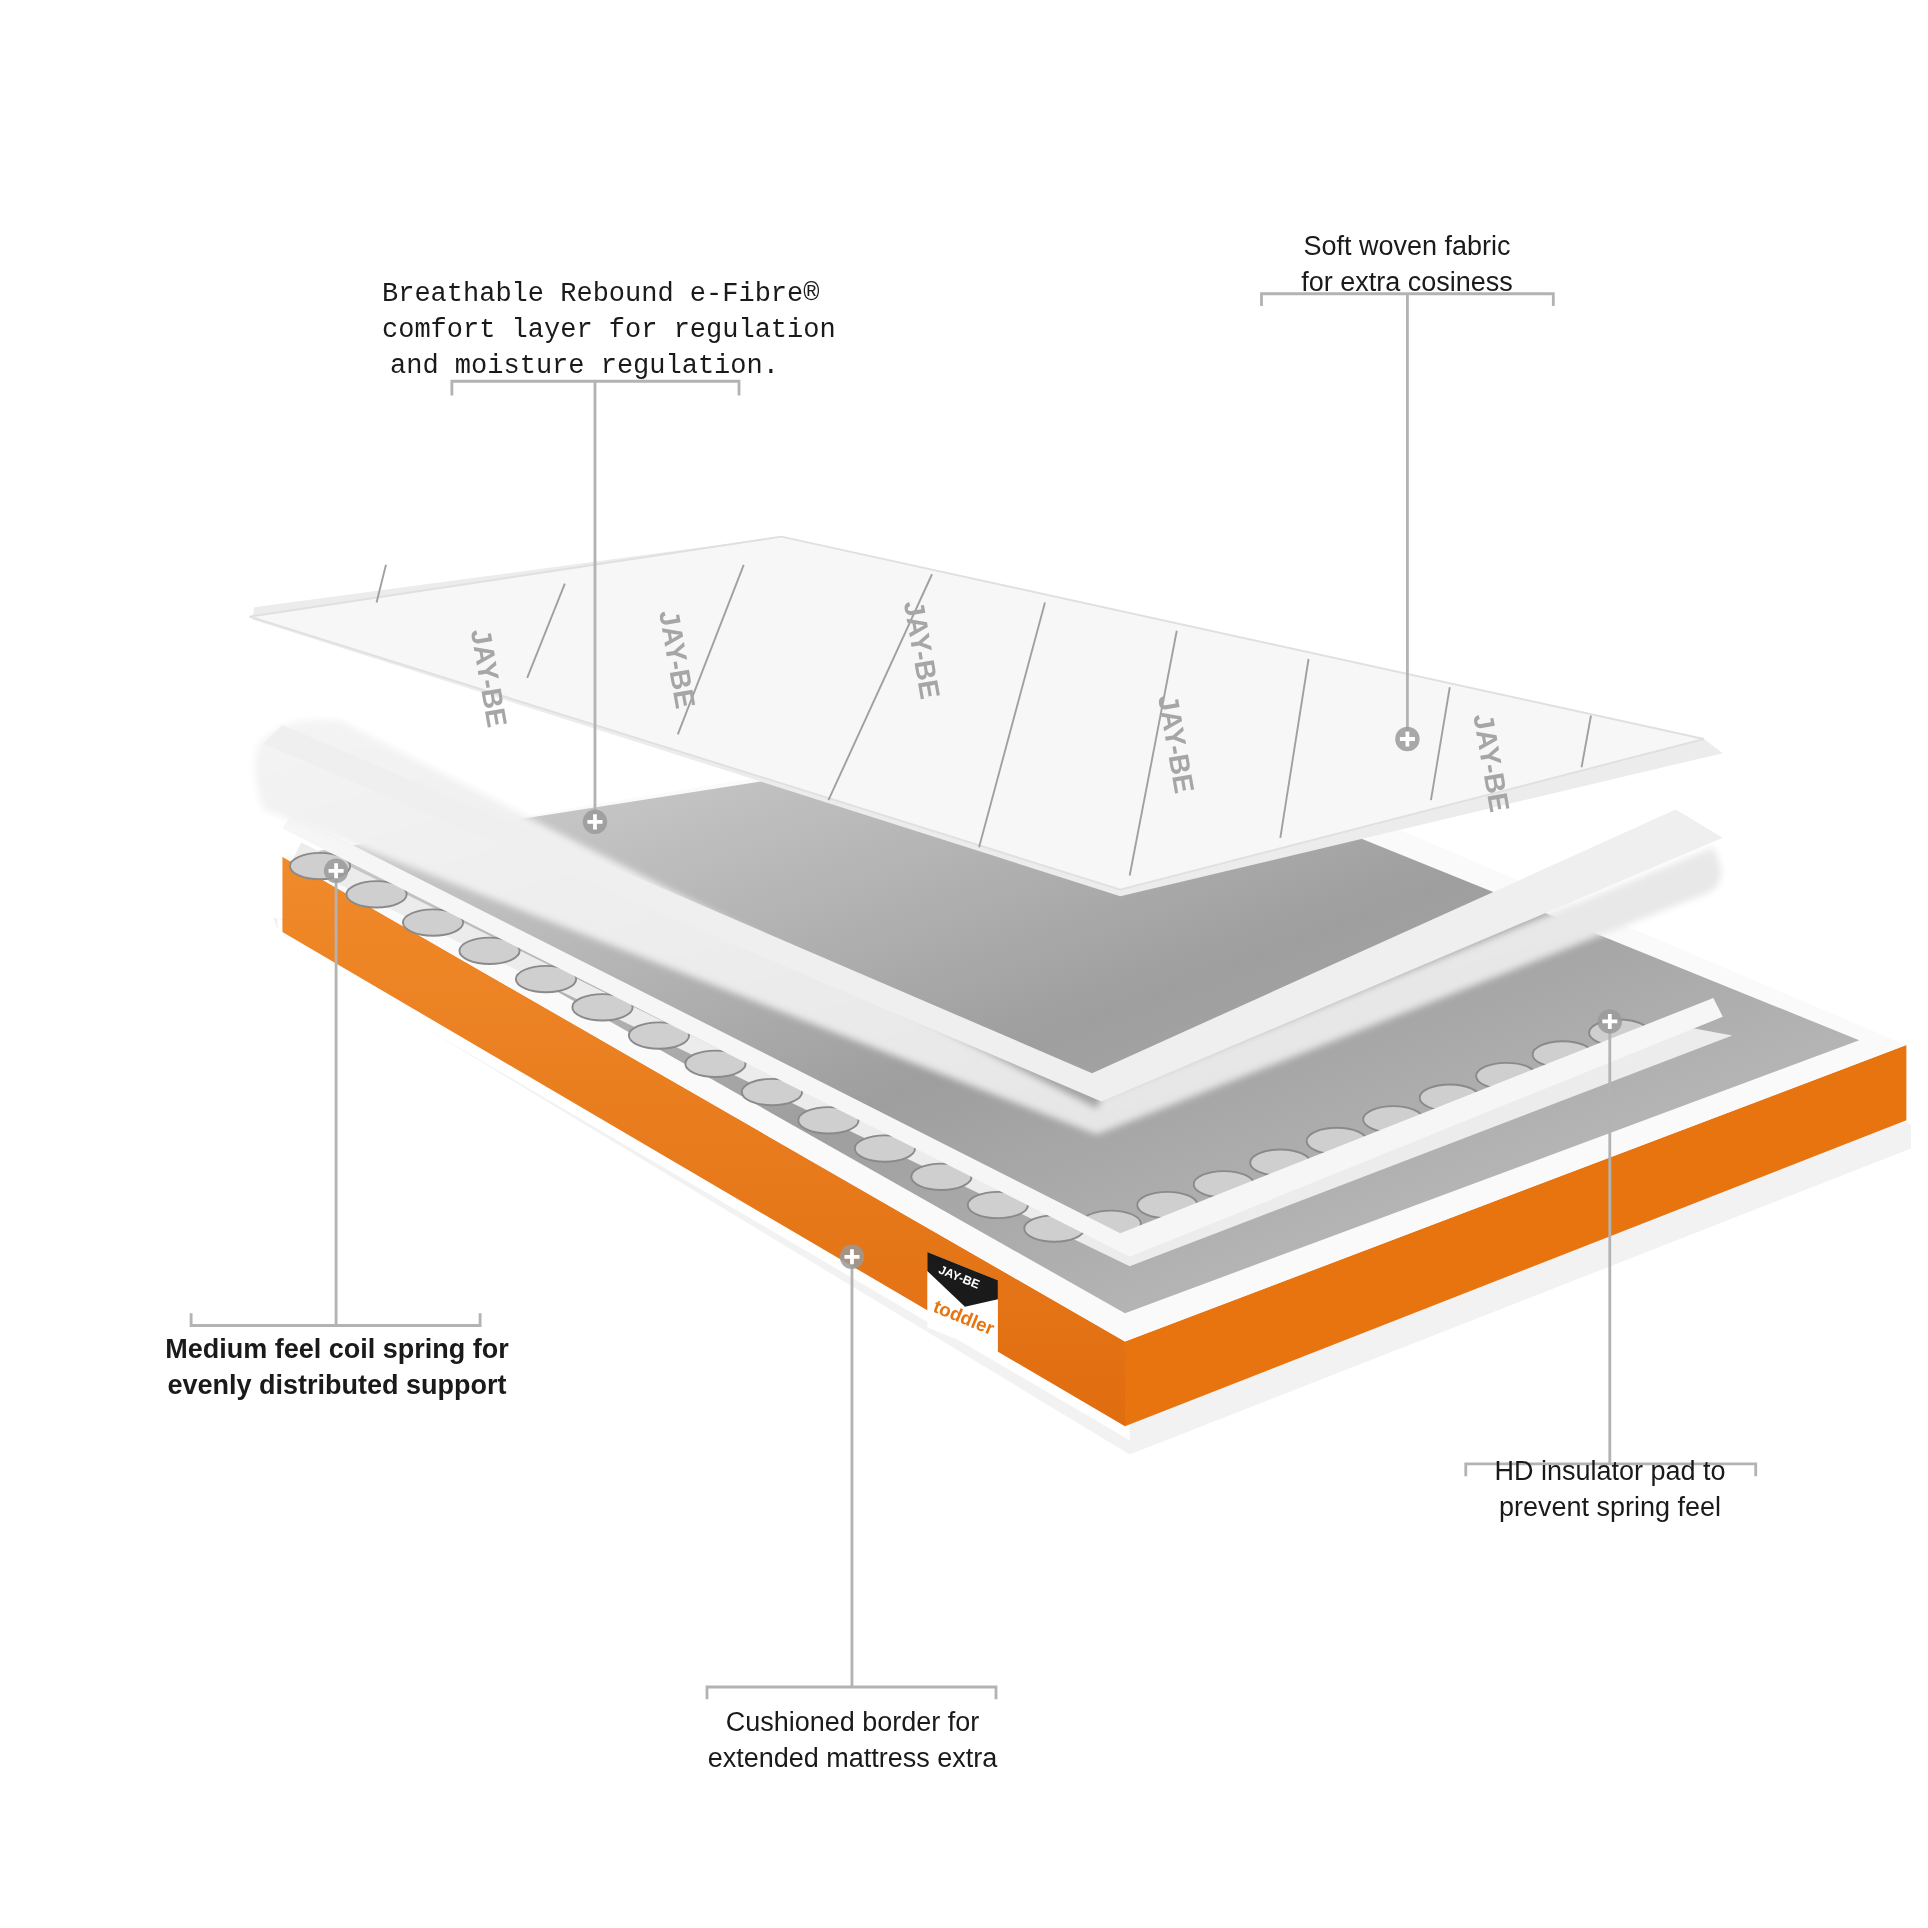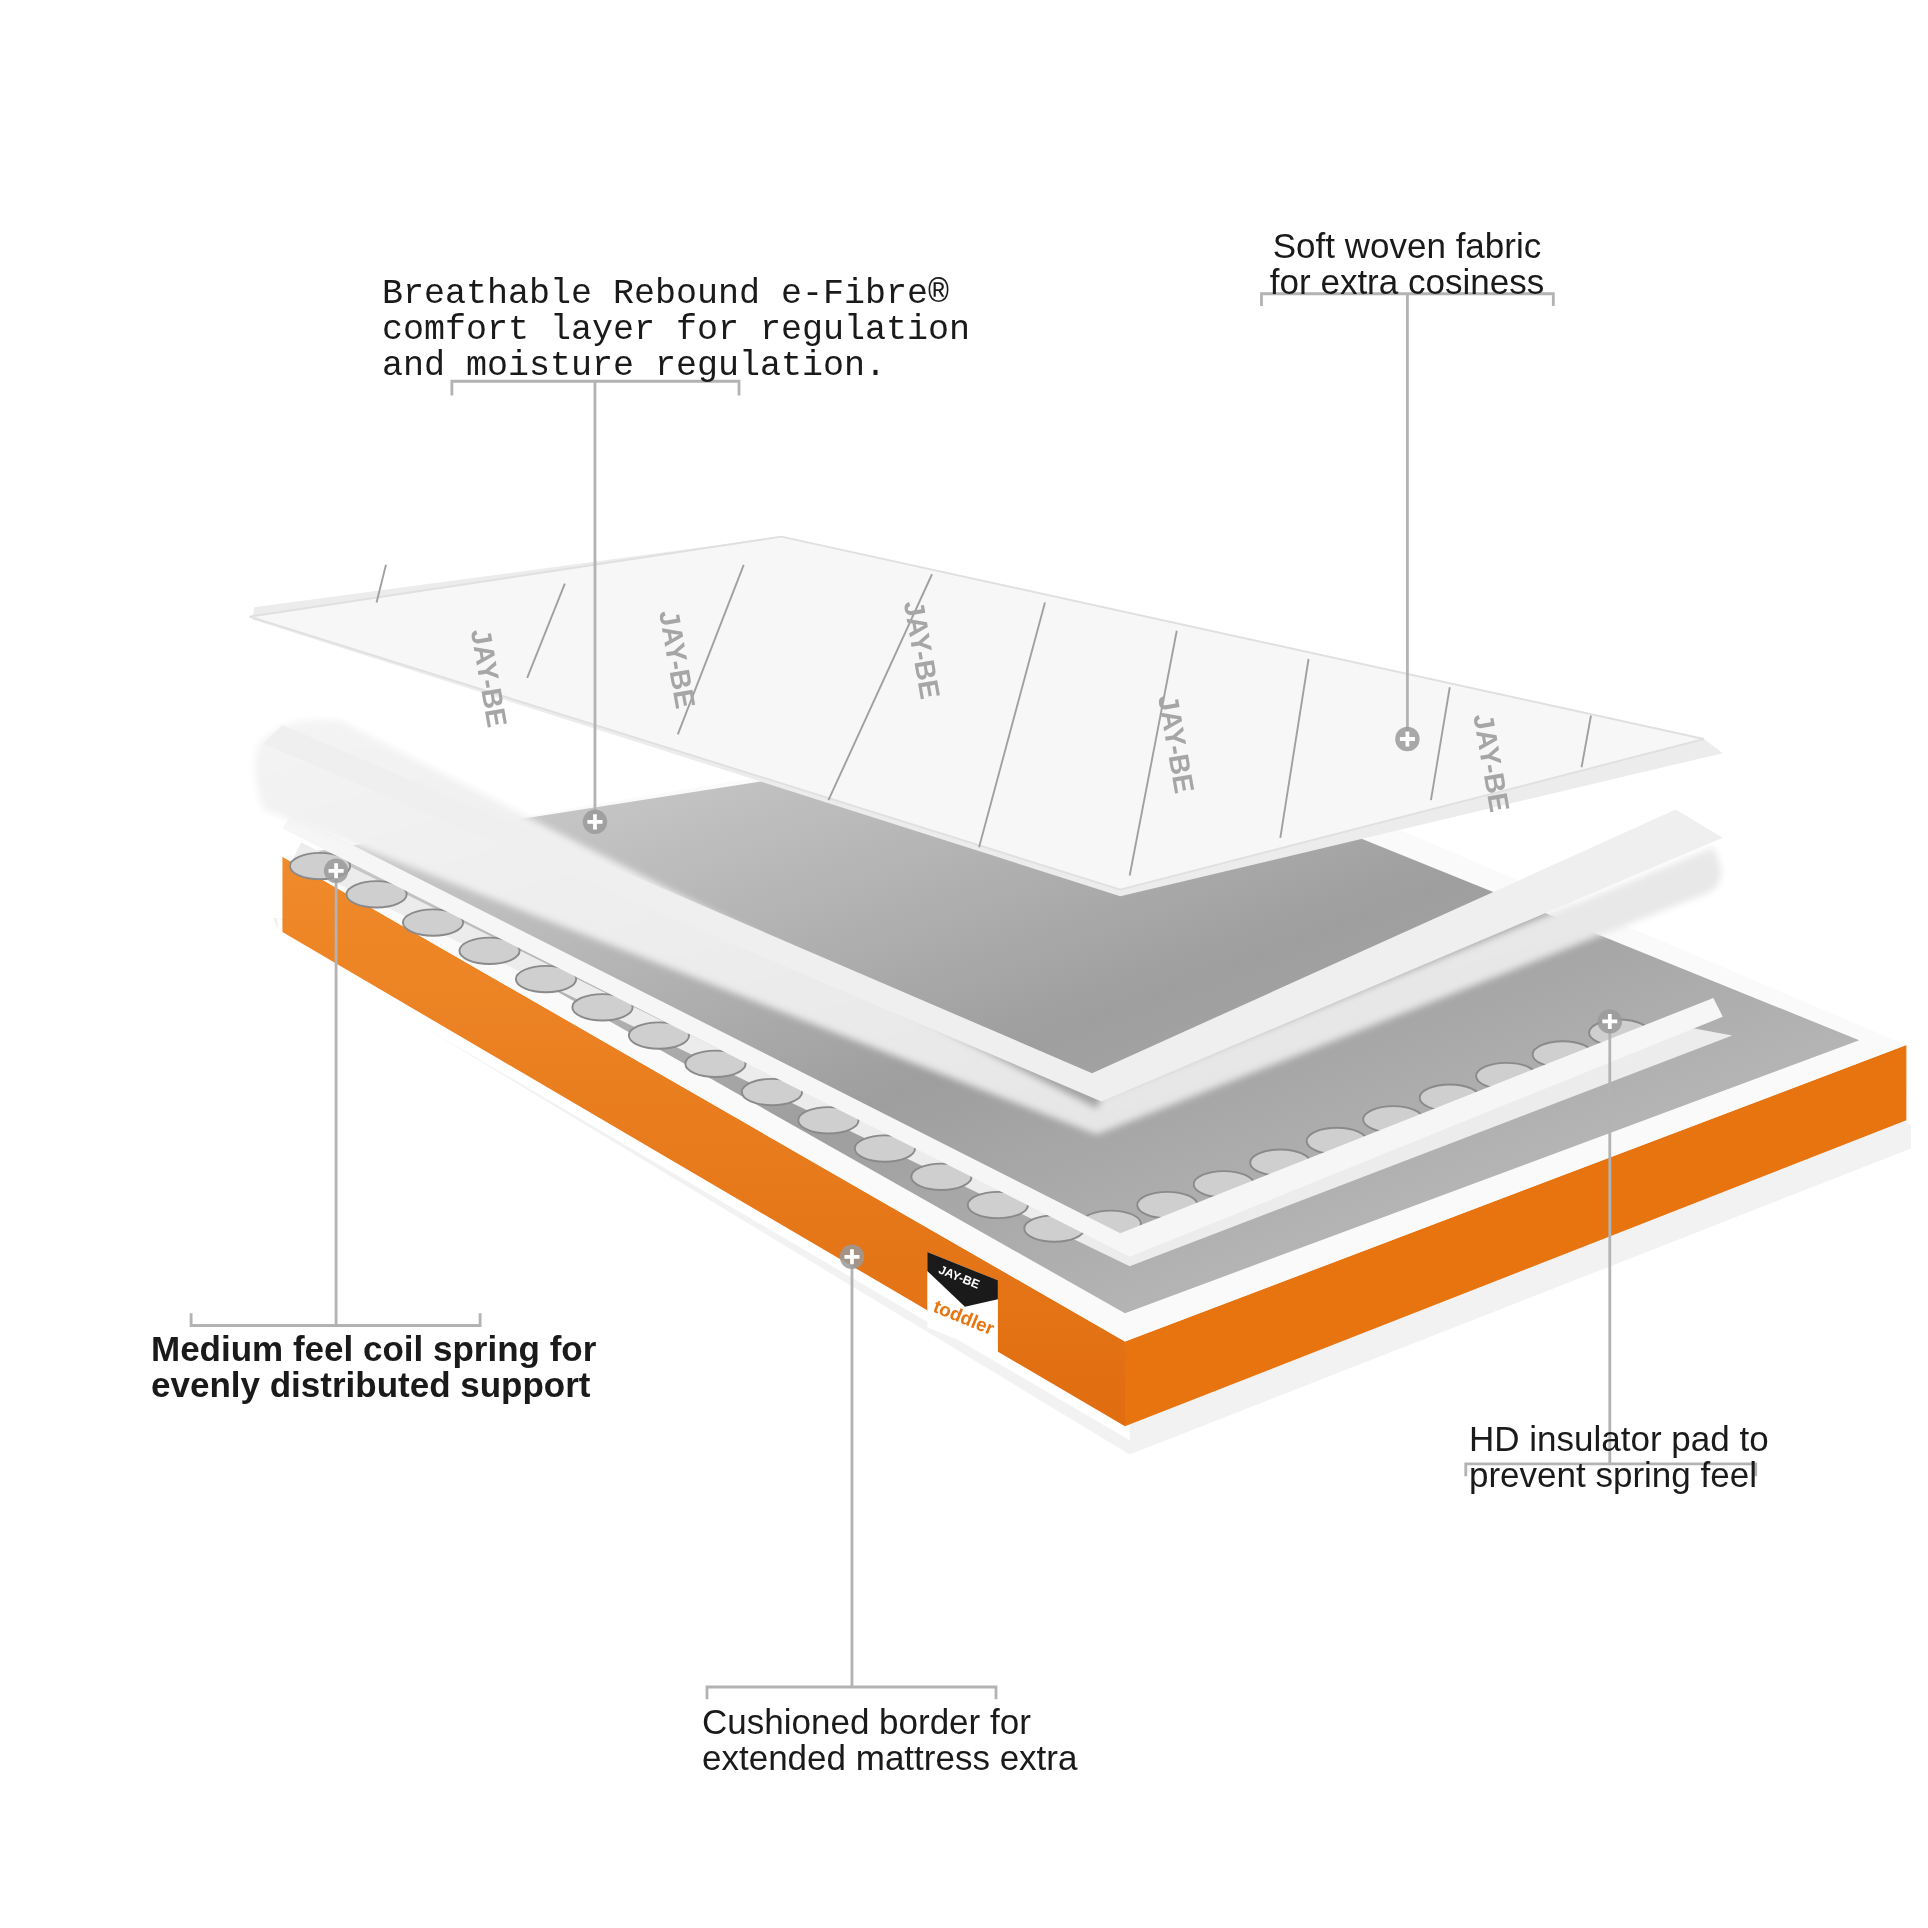--- a/index.html
+++ b/index.html
@@ -1,17 +1,17 @@
 <!DOCTYPE html>
 <html style="font-size:15px"><head>
 <meta charset="utf-8">
 <style>
   html,body{margin:0;padding:0;background:#ffffff;}
   body{width:1928px;height:1928px;position:relative;overflow:hidden;font-family:"Liberation Sans",sans-serif;}
-  .label{position:absolute;color:#1a1a1a;font-size:35px;line-height:36px;text-align:center;white-space:nowrap;}
+  .label{position:absolute;color:#1a1a1a;font-size:27px;line-height:36px;text-align:center;white-space:nowrap;}
   .label span{display:block;}
   svg.art{position:absolute;left:0;top:0;}
 </style>
 </head>
 <body>
 
 <svg class="art" width="1928" height="1928" viewBox="0 0 2048 2048">
   <defs>
     <linearGradient id="orangeG" x1="0" y1="0" x2="0" y2="1">
       <stop offset="0" stop-color="#f08a2a"></stop>
@@ -145,21 +145,21 @@
   <span>and moisture regulation.</span>
 </div>
 <div class="label" style="left:1266px;top:228px;width:282px;">
   <span>Soft woven fabric</span>
   <span>for extra cosiness</span>
 </div>
 <div class="label" style="left:151px;top:1331px;width:372px;font-weight:bold;">
   <span>Medium feel coil spring for</span>
   <span>evenly distributed support</span>
 </div>
-<div class="label" style="left:1469px;top:1421px;width:282px;">
+<div class="label" style="left:1469px;top:1453px;width:282px;">
   <span>HD insulator pad to</span>
   <span>prevent spring feel</span>
 </div>
 <div class="label" style="left:702px;top:1704px;width:301px;">
   <span>Cushioned border for</span>
   <span>extended mattress extra</span>
 </div>
 
 
 </body></html>

